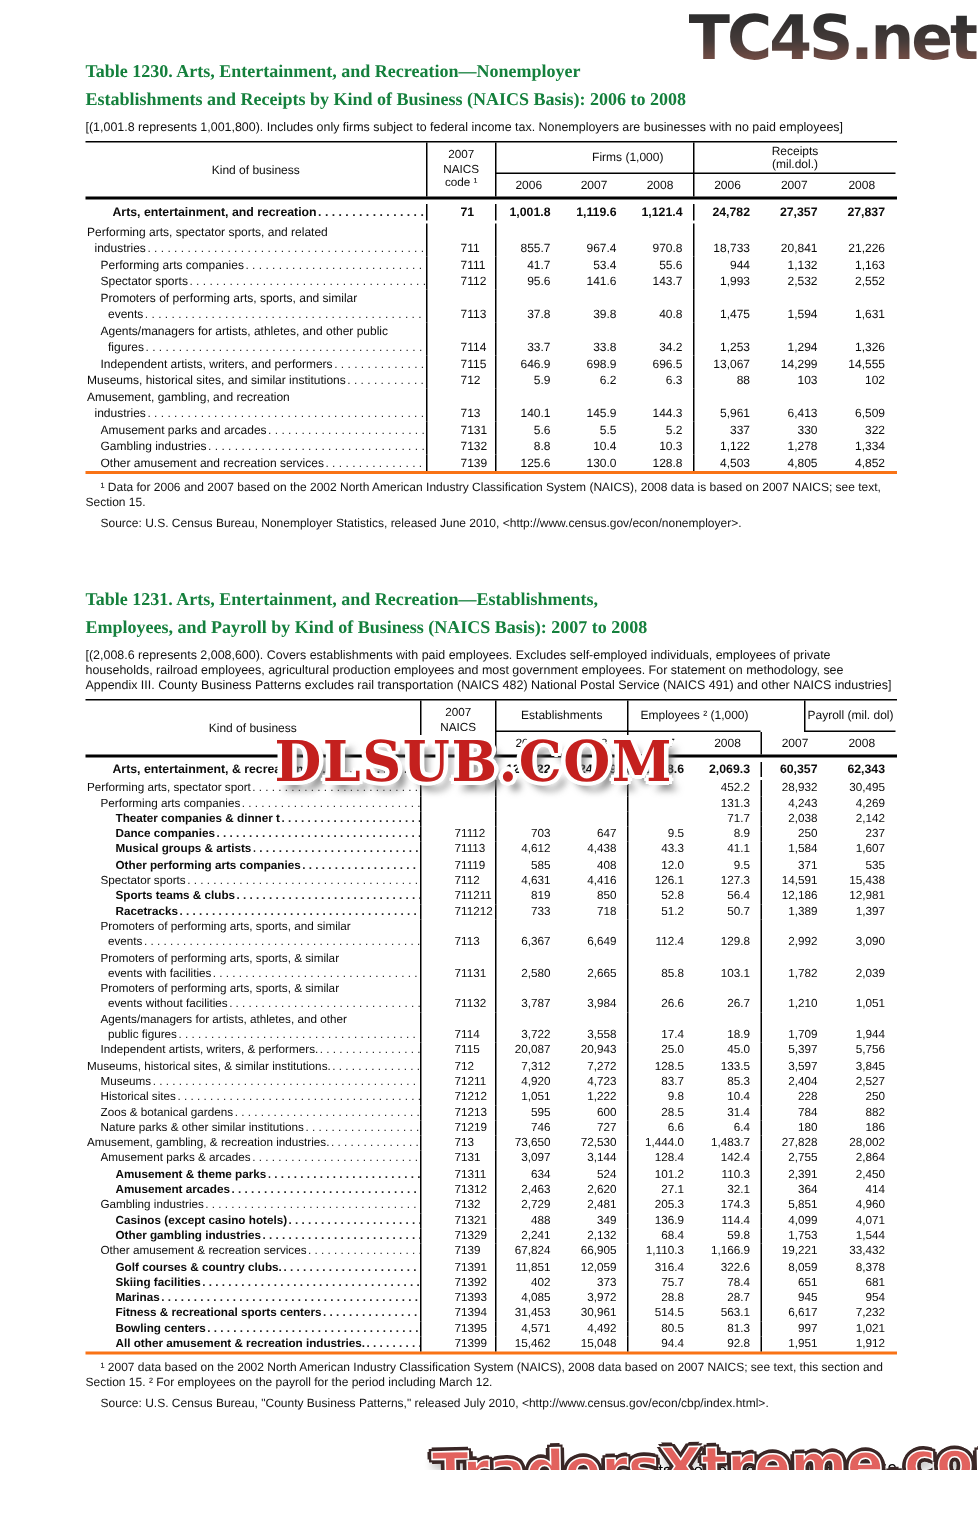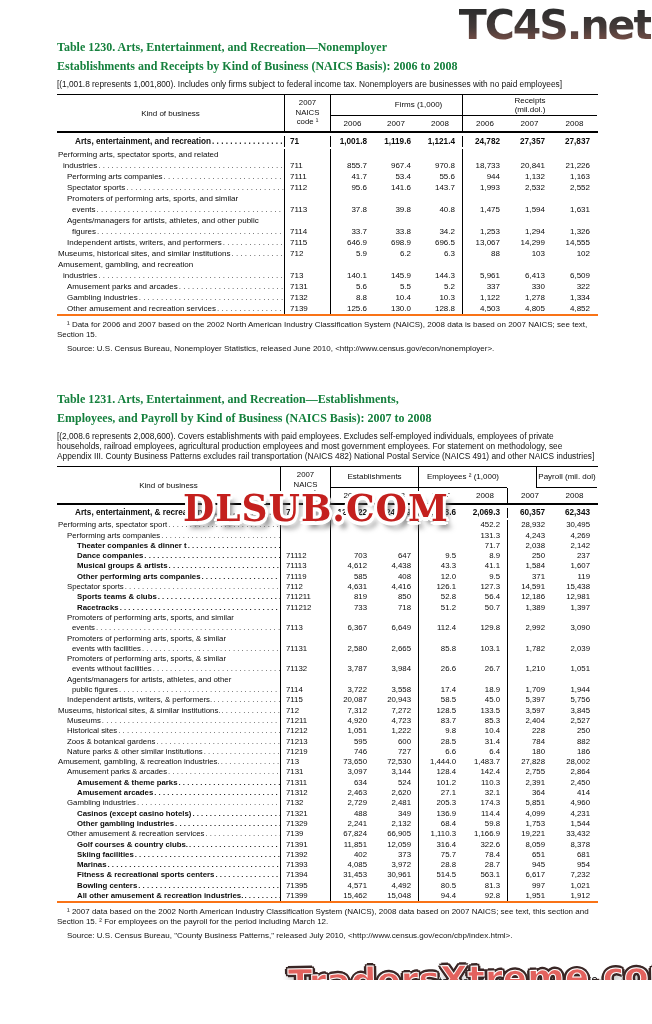--- a/index.html
+++ b/index.html
@@ -43,21 +43,21 @@
   .trow.b{font-weight:bold;font-size:8.2px;padding:3px 0 2px 0;}
   .lc{display:flex;flex-direction:column;justify-content:flex-end;overflow:hidden;}
   .ind0{padding-left:1px;} .ind1{padding-left:10px;} .ind2{padding-left:20px;font-weight:bold;}
   .indb{padding-left:18px;}
   .lx{white-space:nowrap;}
   .ll{display:flex;align-items:baseline;overflow:hidden;}
   .ll.cont{margin-left:5px;}
   .lt{white-space:nowrap;}
   .dots{flex:1;overflow:hidden;white-space:nowrap;margin-left:1px;color:#222;}
   .dots::after{content:". . . . . . . . . . . . . . . . . . . . . . . . . . . . . . . . . . . . . . . . . . . . . . . . . . . . . . . . . . . . . . . . . . . . . . . . . . . . . . . .";}
-  .cc{align-self:end;padding-left:5px;border-left:1px solid #000;}
+  .cc{align-self:end;padding-left:22px;border-left:1px solid #000;}
   .vc{align-self:end;text-align:right;padding-right:7px;}
   .t1230 .v0,.t1230 .v3{border-left:1px solid #000;}
   .t1231 .v0,.t1231 .v2,.t1231 .v4{border-left:1px solid #000;}
   .cc,.vc{height:100%;display:flex;flex-direction:column;justify-content:flex-end;}
   .cc{justify-content:flex-end;}
 
   .sec1230{padding-top:38px;}
   .sec1231{margin-top:36px;}
 
   
@@ -416,21 +416,21 @@
                 <span class="lt">Other performing arts companies</span>
                 <span class="dots"></span>
               </div>
             </div>
             <div class="cc">71119</div>
             <div class="vc v0">585</div>
             <div class="vc v1">408</div>
             <div class="vc v2">12.0</div>
             <div class="vc v3">9.5</div>
             <div class="vc v4">371</div>
-            <div class="vc v5">119</div>
+            <div class="vc v5">535</div>
           </div>
           <div class="trow g1231">
             <div class="lc ind1">
               <div class="ll">
                 <span class="lt">Spectator sports</span>
                 <span class="dots"></span>
               </div>
             </div>
             <div class="cc">7112</div>
             <div class="vc v0">4,631</div>
@@ -537,21 +537,21 @@
           <div class="trow g1231">
             <div class="lc ind1">
               <div class="ll">
                 <span class="lt">Independent artists, writers, &amp; performers.</span>
                 <span class="dots"></span>
               </div>
             </div>
             <div class="cc">7115</div>
             <div class="vc v0">20,087</div>
             <div class="vc v1">20,943</div>
-            <div class="vc v2">58.5</div>
+            <div class="vc v2">25.0</div>
             <div class="vc v3">45.0</div>
             <div class="vc v4">5,397</div>
             <div class="vc v5">5,756</div>
           </div>
           <div class="trow g1231">
             <div class="lc ind0">
               <div class="ll">
                 <span class="lt">Museums, historical sites, &amp; similar institutions.</span>
                 <span class="dots"></span>
               </div>
@@ -705,21 +705,21 @@
                 <span class="lt">Casinos (except casino hotels)</span>
                 <span class="dots"></span>
               </div>
             </div>
             <div class="cc">71321</div>
             <div class="vc v0">488</div>
             <div class="vc v1">349</div>
             <div class="vc v2">136.9</div>
             <div class="vc v3">114.4</div>
             <div class="vc v4">4,099</div>
-            <div class="vc v5">4,231</div>
+            <div class="vc v5">4,071</div>
           </div>
           <div class="trow g1231">
             <div class="lc ind2">
               <div class="ll">
                 <span class="lt">Other gambling industries</span>
                 <span class="dots"></span>
               </div>
             </div>
             <div class="cc">71329</div>
             <div class="vc v0">2,241</div>

